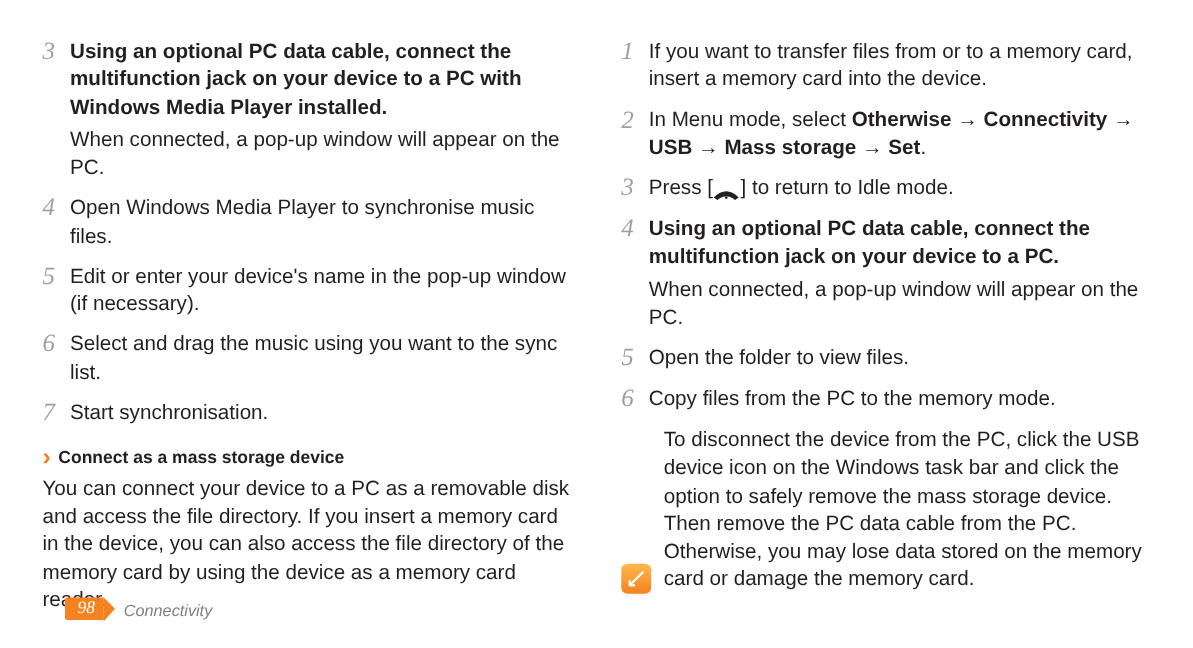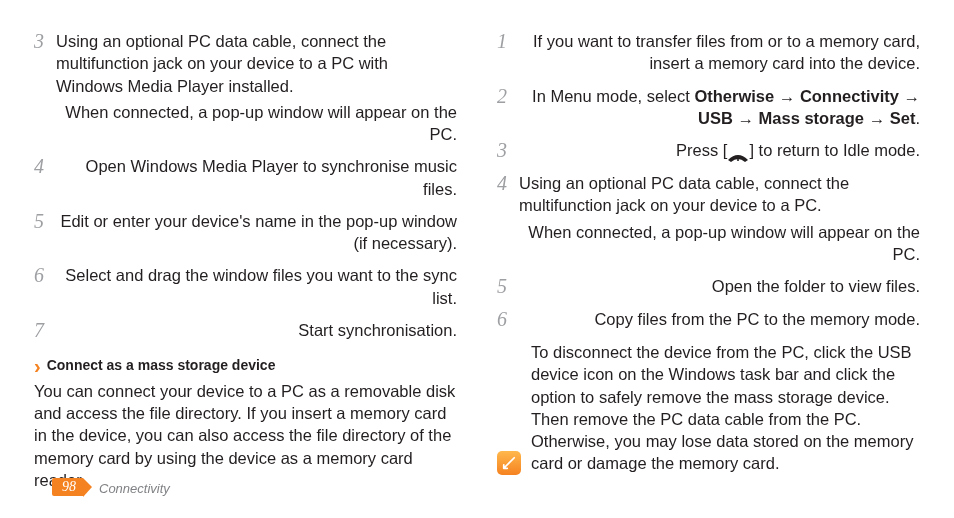--- a/index.html
+++ b/index.html
@@ -39,22 +39,22 @@
     font-family: Georgia, "Times New Roman", serif;
     font-style: italic;
     font-size: 20px;
     color: #9d9fa2;
     line-height: 1.15;
     text-align: left;
   }
   .body {
     flex: 1;
   }
-  .p { margin: 0 0 4px 0; }
-  .plast { margin: 0; text-align: right; }
+  .p { margin: 0 0 4px 0; font-weight: bold; }
+  .plast { margin: 0; }
   .sect-title-row {
     display: flex;
     align-items: center;
     margin-top: 14px;
     margin-bottom: 4px;
   }
   .chev {
     color: #f58220;
     font-weight: 900;
     font-size: 20px;
@@ -156,21 +156,21 @@
         </div>
         <div class="step">
           <div class="num">5</div>
           <div class="body">
             <div class="plast">Edit or enter your device's name in the pop-up window (if necessary).</div>
           </div>
         </div>
         <div class="step">
           <div class="num">6</div>
           <div class="body">
-            <div class="plast">Select and drag the window files you want to the sync list.</div>
+            <div class="plast">Select and drag the music using you want to the sync list.</div>
           </div>
         </div>
         <div class="step">
           <div class="num">7</div>
           <div class="body">
             <div class="plast">Start synchronisation.</div>
           </div>
         </div>
         <div class="sect-title-row">
           <span class="chev">›</span>

